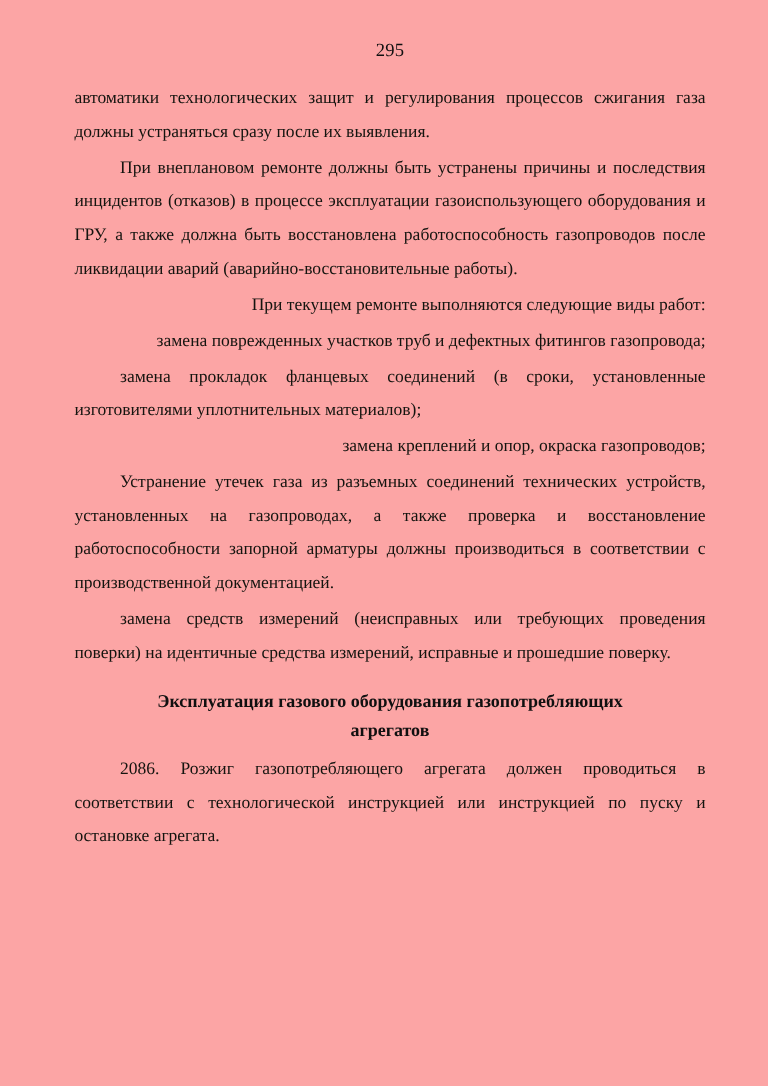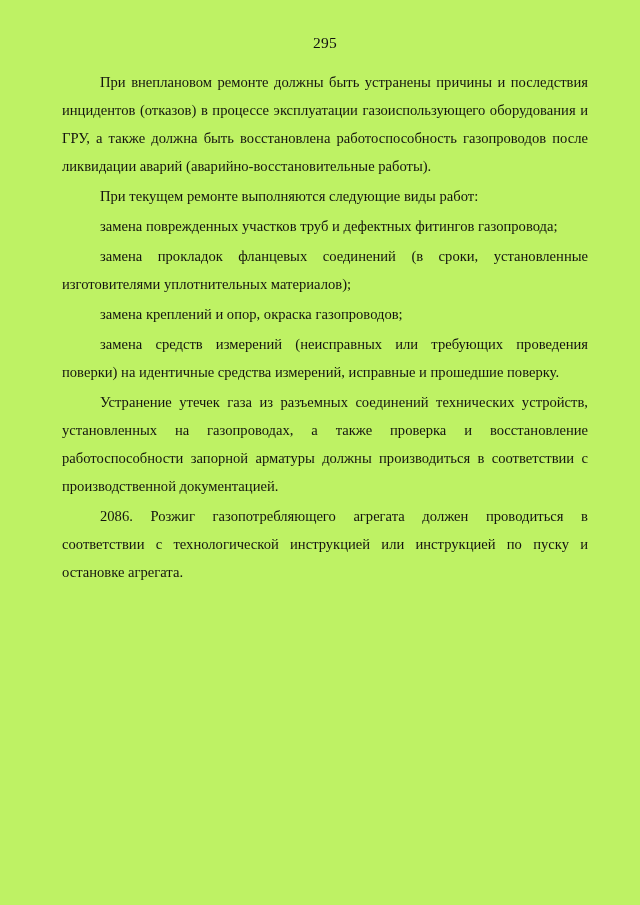--- a/index.html
+++ b/index.html
@@ -13,21 +13,21 @@
     font-family: "Liberation Serif", "DejaVu Serif", serif;
     color: #14140f;
     overflow: hidden;
   }
   .page {
     position: relative;
     width: 640px;
     height: 905px;
     box-sizing: border-box;
     padding: 34px 52px 0 62px;
-    background: #bef264;
+    background: #fca5a5;
   }
   .page-number {
     text-align: center;
     font-size: 15.5px;
     letter-spacing: 0.2px;
     margin: 0 0 16px 0;
     color: #101010;
   }
   .para {
     font-size: 14.6px;
@@ -35,53 +35,55 @@
     text-align: justify;
     text-justify: inter-word;
     margin: 0 0 2px 0;
     color: #14140f;
     hyphens: none;
   }
   .para.indent {
     text-indent: 38px;
   }
   .para.nofill {
-    text-align: left;
+    text-align: right;
   }
   .section-title {
     font-size: 15px;
     font-weight: bold;
     text-align: center;
     line-height: 1.55;
     margin: 16px 40px 6px 40px;
     color: #101010;
   }
 </style>
 </head>
 <body>
 
 <div class="page">
 
   <div class="page-number">295</div>
 
+  <p class="para">автоматики технологических защит и регулирования процессов сжигания газа должны устраняться сразу после их выявления.</p>
 
   <p class="para indent">При внеплановом ремонте должны быть устранены причины и последствия инцидентов (отказов) в процессе эксплуатации газоиспользующего оборудования и ГРУ, а также должна быть восстановлена работоспособность газопроводов после ликвидации аварий (аварийно-восстановительные работы).</p>
 
   <p class="para indent nofill">При текущем ремонте выполняются следующие виды работ:</p>
 
   <p class="para indent nofill">замена поврежденных участков труб и дефектных фитингов газопровода;</p>
 
 
   <p class="para indent">замена прокладок фланцевых соединений (в сроки, установленные изготовителями уплотнительных материалов);</p>
 
 
   <p class="para indent nofill">замена креплений и опор, окраска газопроводов;</p>
 
 
+  <p class="para indent">Устранение утечек газа из разъемных соединений технических устройств, установленных на газопроводах, а также проверка и восстановление работоспособности запорной арматуры должны производиться в соответствии с производственной документацией.</p>
+
   <p class="para indent">замена средств измерений (неисправных или требующих проведения поверки) на идентичные средства измерений, исправные и прошедшие поверку.</p>
 
-  <p class="para indent">Устранение утечек газа из разъемных соединений технических устройств, установленных на газопроводах, а также проверка и восстановление работоспособности запорной арматуры должны производиться в соответствии с производственной документацией.</p>
 
-
+  <h2 class="section-title">Эксплуатация газового оборудования газопотребляющих агрегатов</h2>
 
   <p class="para indent">2086. Розжиг газопотребляющего агрегата должен проводиться в соответствии с технологической инструкцией или инструкцией по пуску и остановке агрегата.</p>
 
 </div>
 
 </body></html>

